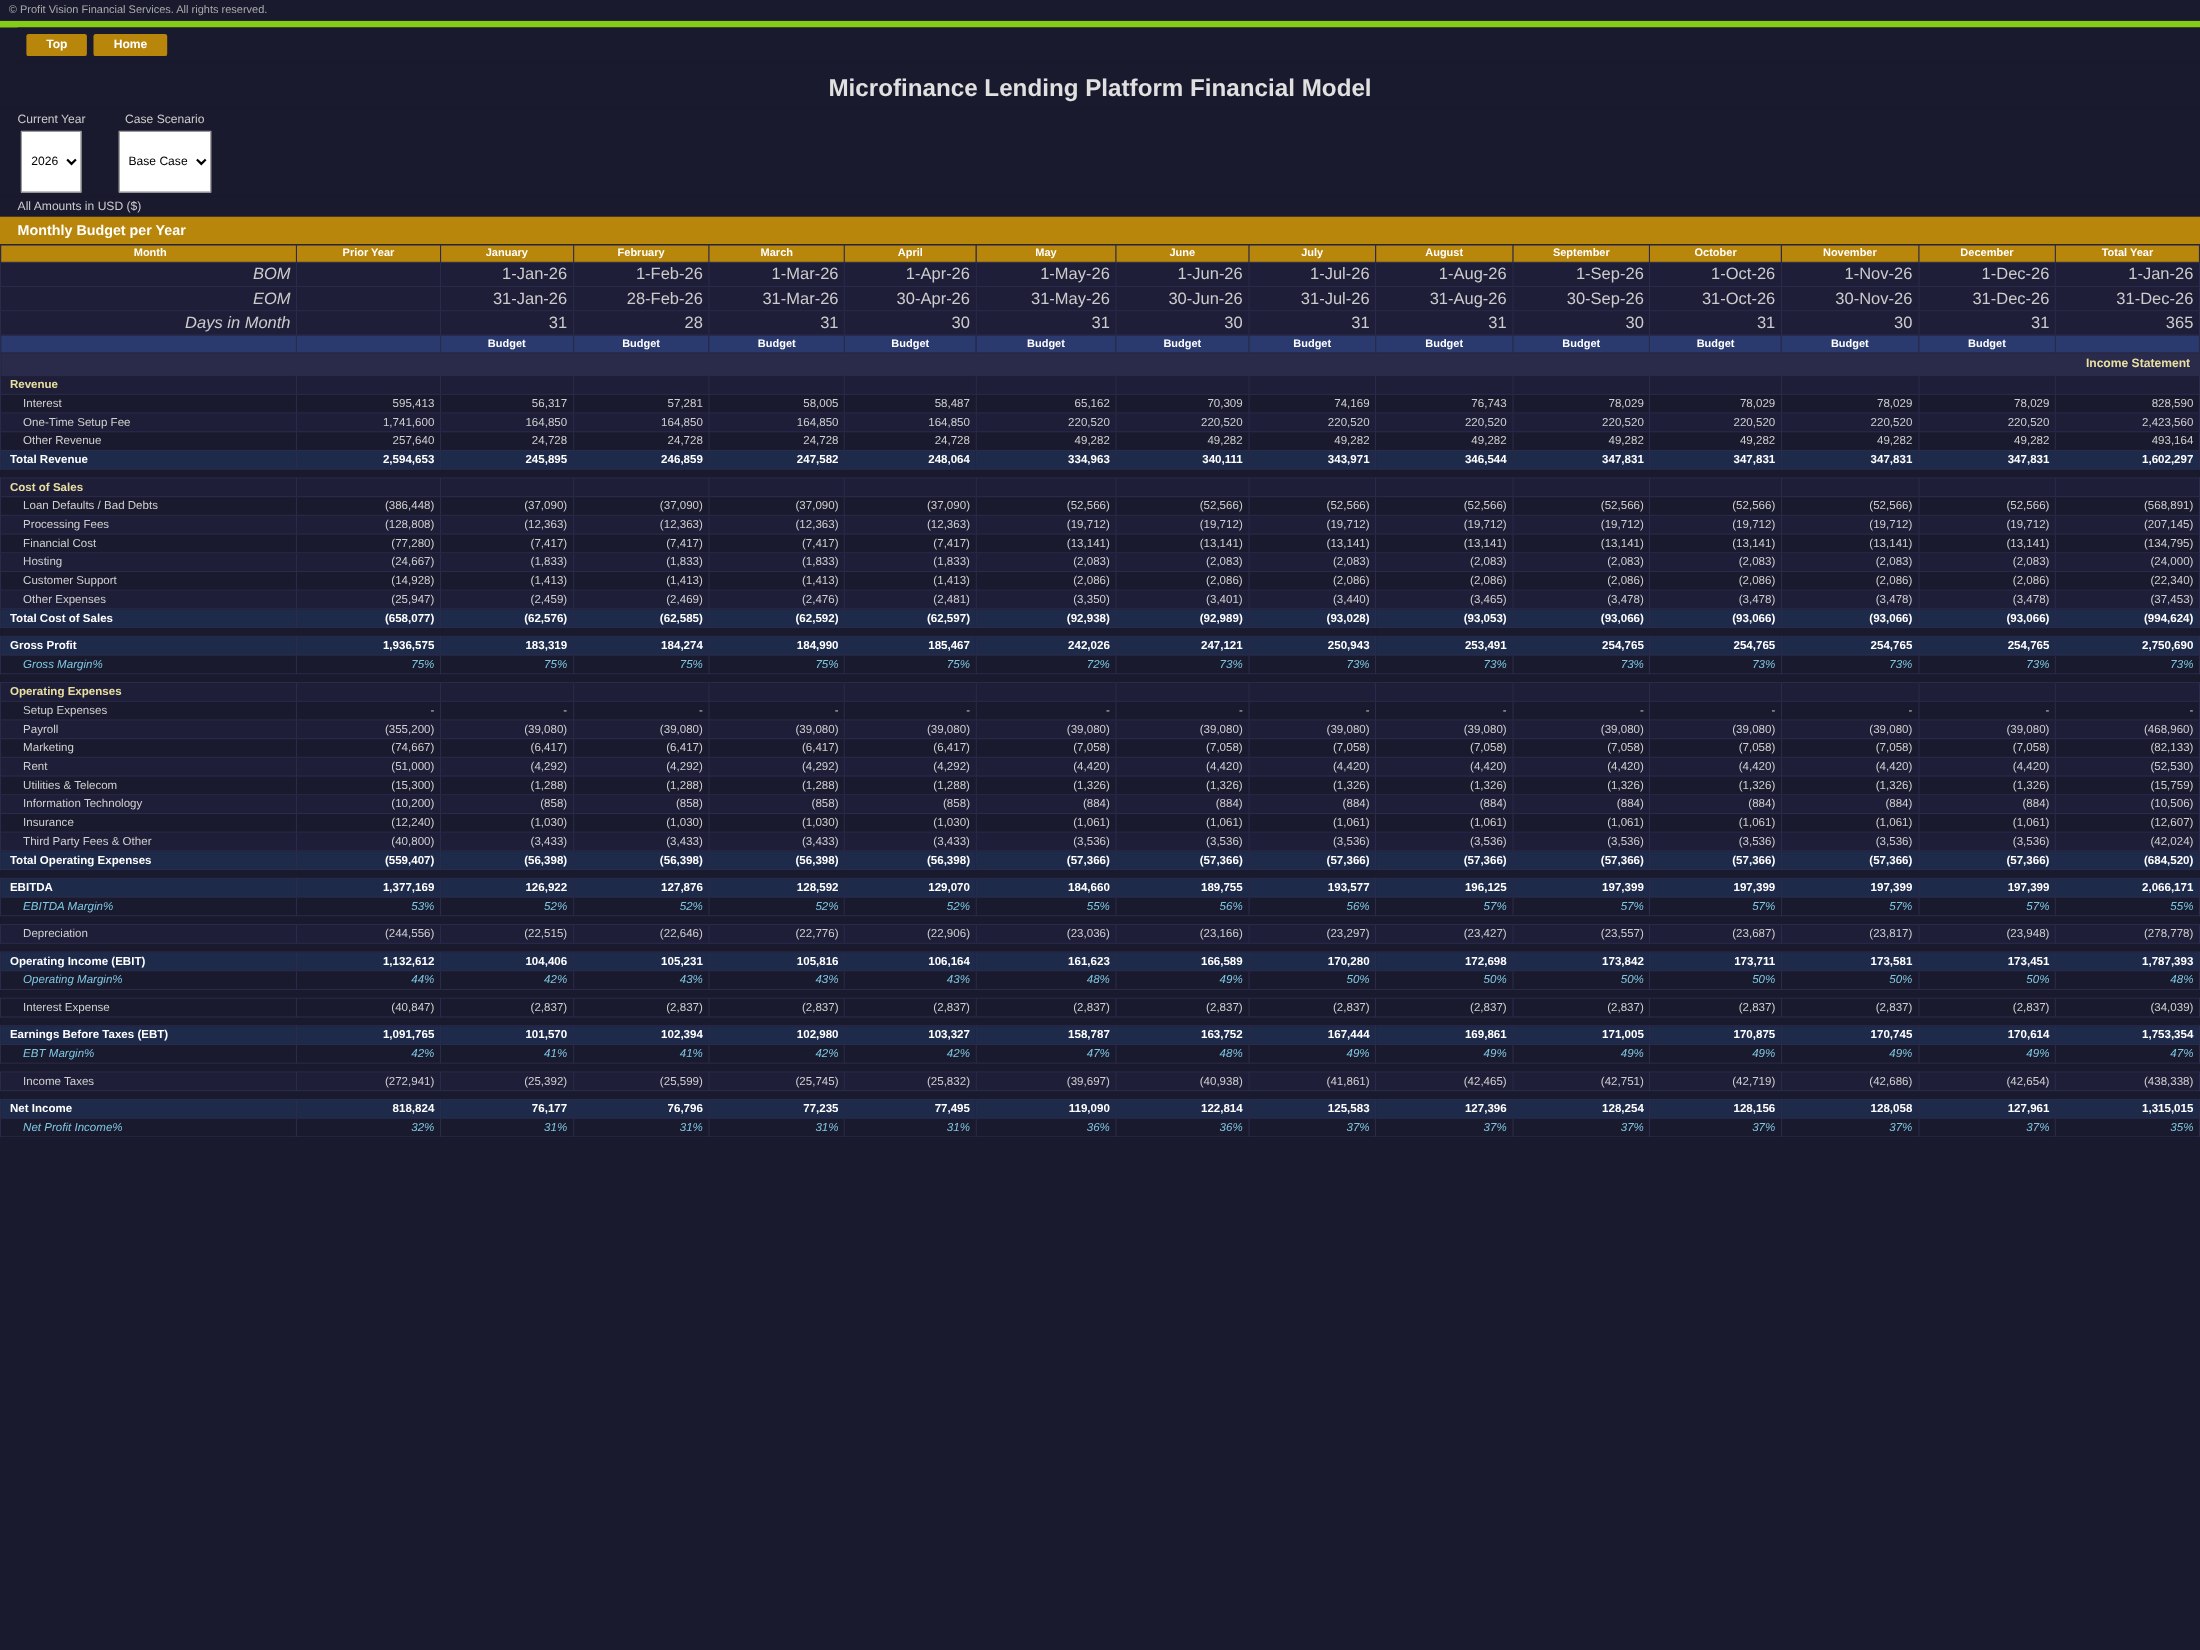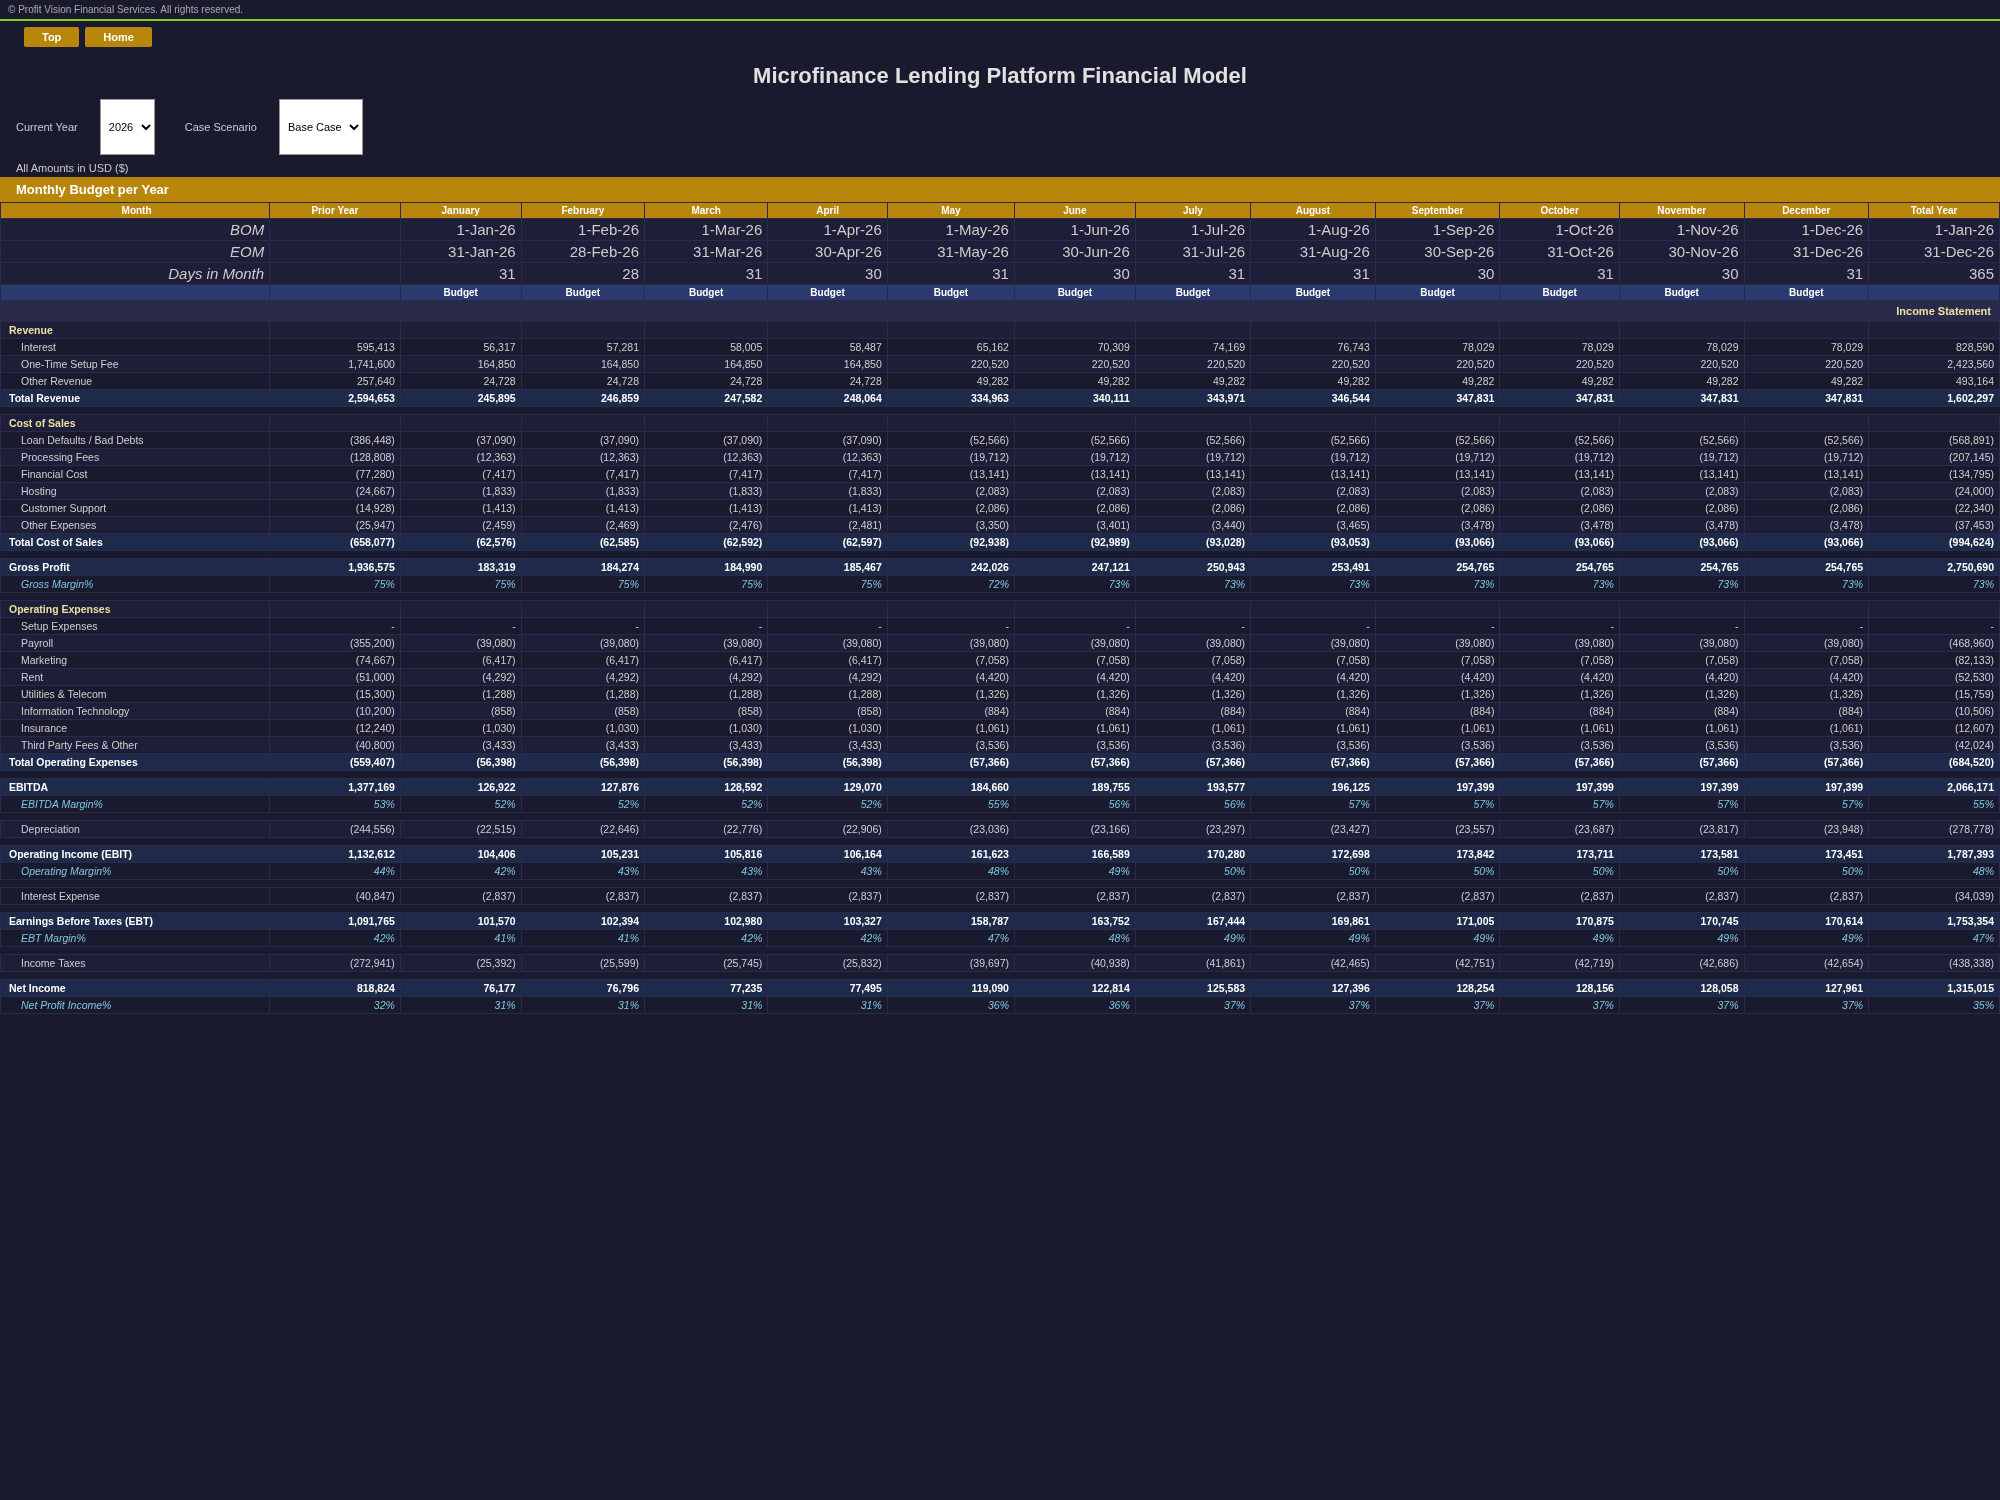--- a/index.html
+++ b/index.html
@@ -8,21 +8,21 @@
       font-family: Arial, sans-serif;
       font-size: 11px;
       color: #e0e0e0;
       min-width: 2000px;
     }
     #top-bar {
       background: #1a1a2e;
       padding: 4px 8px;
       font-size: 10px;
       color: #aaa;
-      border-bottom: 2px solid #84cc16;
+      border-bottom: 6px solid #84cc16;
     }
     #nav-buttons {
       display: flex;
       gap: 6px;
       padding: 6px 8px;
       background: #1a1a2e;
       margin-left: 16px;
     }
     .nav-btn {
       background: #b8860b;
@@ -47,21 +47,22 @@
       align-items: center;
       gap: 30px;
       padding: 4px 16px;
       background: #1a1a2e;
       font-size: 11px;
       color: #ccc;
     }
     .control-group {
       display: flex;
       align-items: center;
-      gap: 22px;
+      gap: 4px;
+      flex-direction: column;
     }
     .control-group label { color: #ccc; font-size: 11px; }
     .control-group select {
       background: #fff;
       color: #000;
       border: 1px solid #999;
       padding: 20px 4px;
       font-size: 11px;
     }
     #amounts-label {

